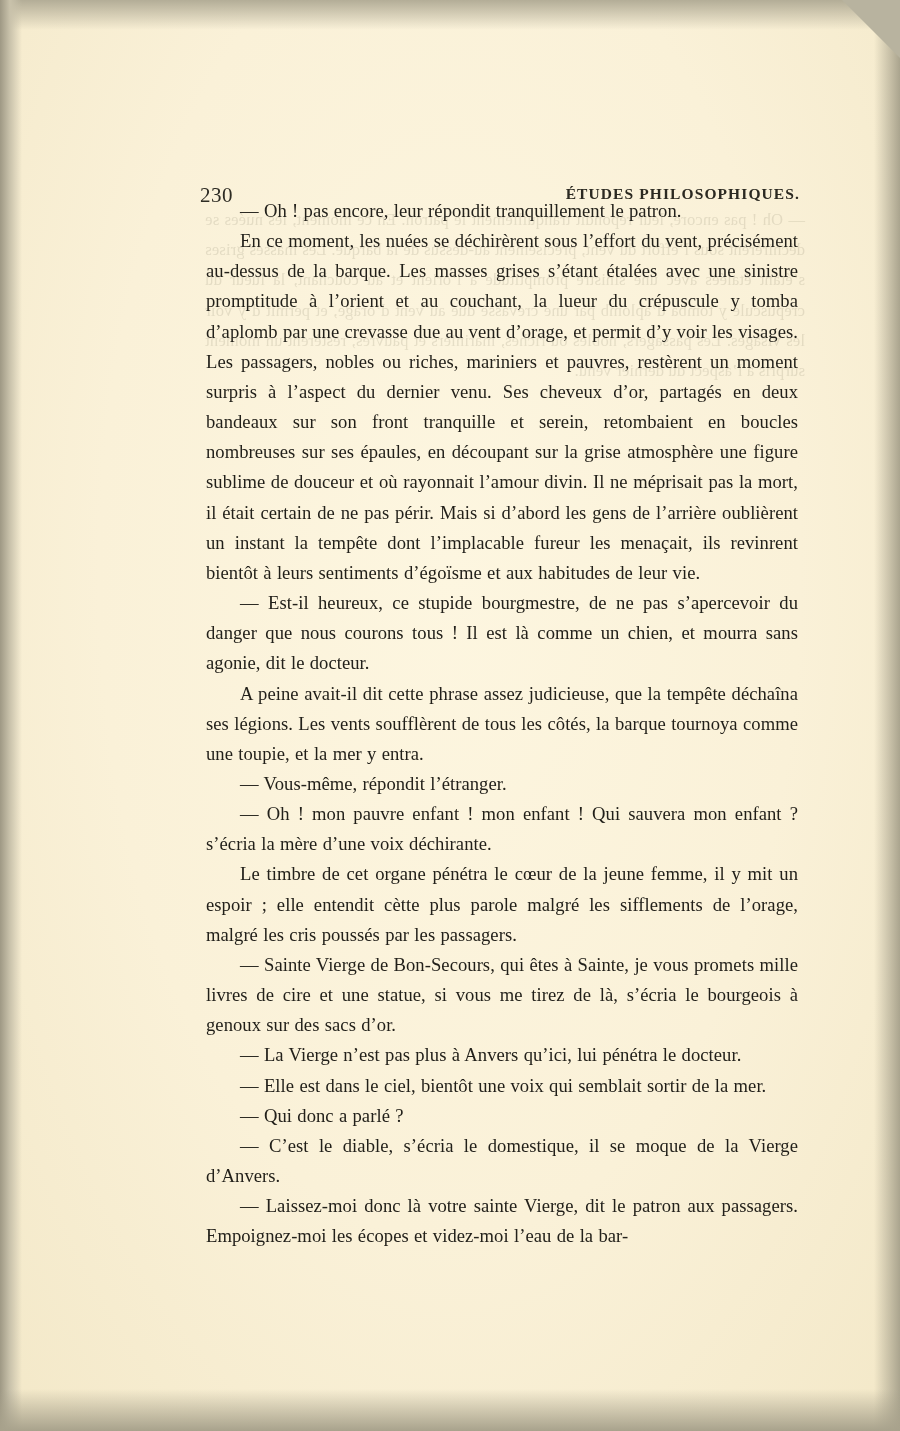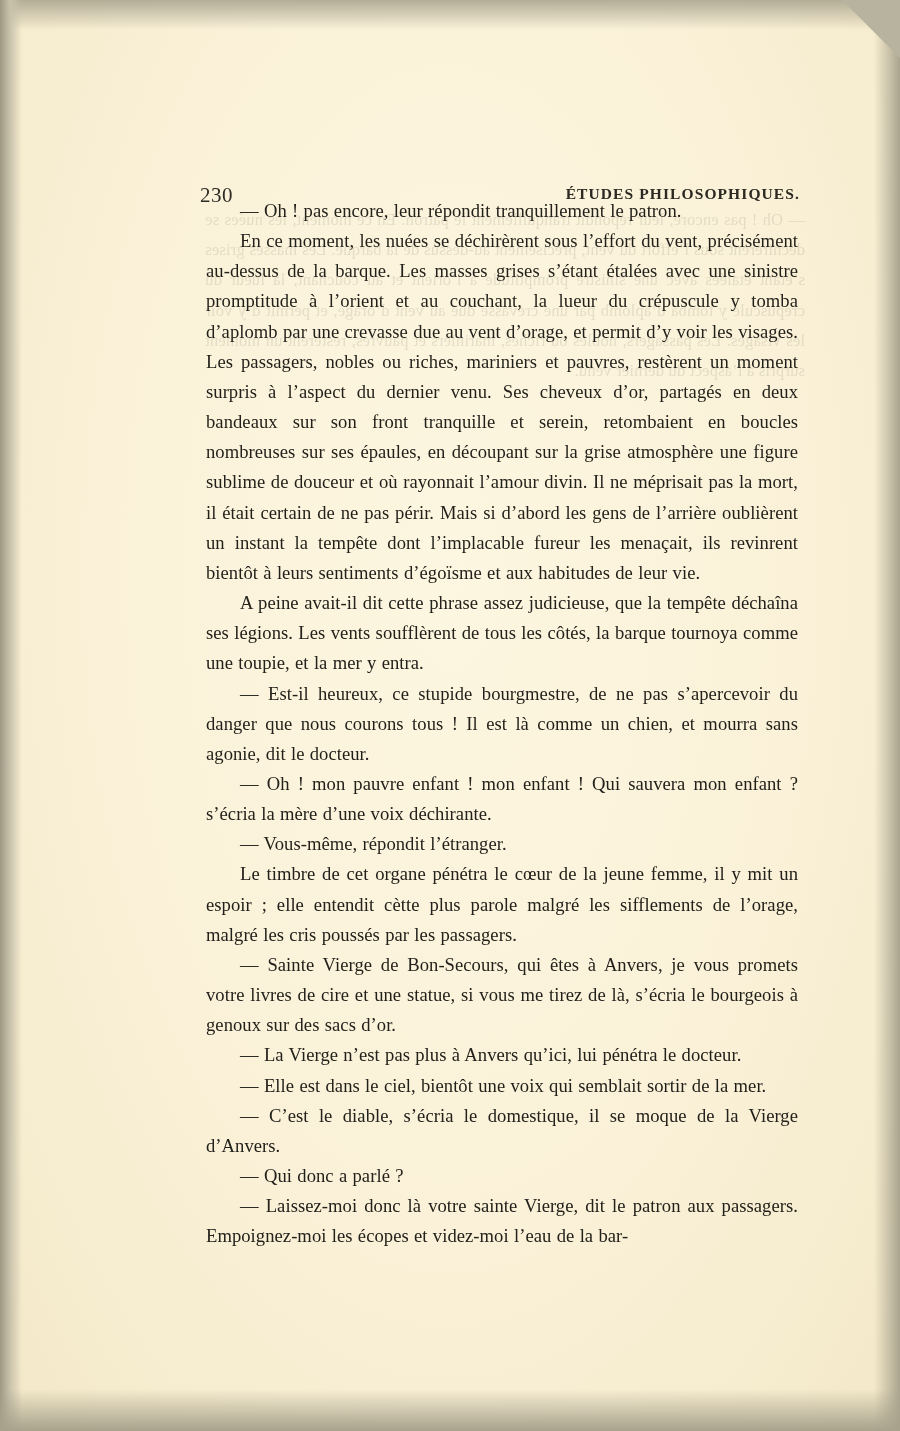--- a/index.html
+++ b/index.html
@@ -141,27 +141,27 @@
   <div class="page">
 
     <div class="header">
       <span class="folio">230</span>
       <span class="running-title">ÉTUDES PHILOSOPHIQUES.</span>
     </div>
 
     <div class="body-text">
       <p>— Oh ! pas encore, leur répondit tranquillement le patron.</p>
       <p>En ce moment, les nuées se déchirèrent sous l’effort du vent, précisément au-dessus de la barque. Les masses grises s’étant étalées avec une sinistre promptitude à l’orient et au couchant, la lueur du crépuscule y tomba d’aplomb par une crevasse due au vent d’orage, et permit d’y voir les visages. Les passagers, nobles ou riches, mariniers et pauvres, restèrent un moment surpris à l’aspect du dernier venu. Ses cheveux d’or, partagés en deux bandeaux sur son front tranquille et serein, retombaient en boucles nombreuses sur ses épaules, en découpant sur la grise atmosphère une figure sublime de douceur et où rayonnait l’amour divin. Il ne méprisait pas la mort, il était certain de ne pas périr. Mais si d’abord les gens de l’arrière oublièrent un instant la tempête dont l’implacable fureur les menaçait, ils revinrent bientôt à leurs sentiments d’égoïsme et aux habitudes de leur vie.</p>
+      <p>— Est-il heureux, ce stupide bourgmestre, de ne pas s’apercevoir du danger que nous courons tous ! Il est là comme un chien, et mourra sans agonie, dit le docteur.</p>
       <p>A peine avait-il dit cette phrase assez judicieuse, que la tempête déchaîna ses légions. Les vents soufflèrent de tous les côtés, la barque tournoya comme une toupie, et la mer y entra.</p>
-      <p>— Est-il heureux, ce stupide bourgmestre, de ne pas s’apercevoir du danger que nous courons tous ! Il est là comme un chien, et mourra sans agonie, dit le docteur.</p>
+      <p>— Vous-même, répondit l’étranger.</p>
       <p>— Oh ! mon pauvre enfant ! mon enfant ! Qui sauvera mon enfant ? s’écria la mère d’une voix déchirante.</p>
-      <p>— Vous-même, répondit l’étranger.</p>
       <p>Le timbre de cet organe pénétra le cœur de la jeune femme, il y mit un espoir ; elle entendit cètte plus parole malgré les sifflements de l’orage, malgré les cris poussés par les passagers.</p>
-      <p>— Sainte Vierge de Bon-Secours, qui êtes à Anvers, je vous promets votre livres de cire et une statue, si vous me tirez de là, s’écria le bourgeois à genoux sur des sacs d’or.</p>
+      <p>— Sainte Vierge de Bon-Secours, qui êtes à Sainte, je vous promets mille livres de cire et une statue, si vous me tirez de là, s’écria le bourgeois à genoux sur des sacs d’or.</p>
       <p>— La Vierge n’est pas plus à Anvers qu’ici, lui pénétra le docteur.</p>
       <p>— Elle est dans le ciel, bientôt une voix qui semblait sortir de la mer.</p>
+      <p>— Qui donc a parlé ?</p>
       <p>— C’est le diable, s’écria le domestique, il se moque de la Vierge d’Anvers.</p>
-      <p>— Qui donc a parlé ?</p>
       <p>— Laissez-moi donc là votre sainte Vierge, dit le patron aux passagers. Empoignez-moi les écopes et videz-moi l’eau de la bar-</p>
     </div>
 
   </div>
 </div>
 
 </body></html>

